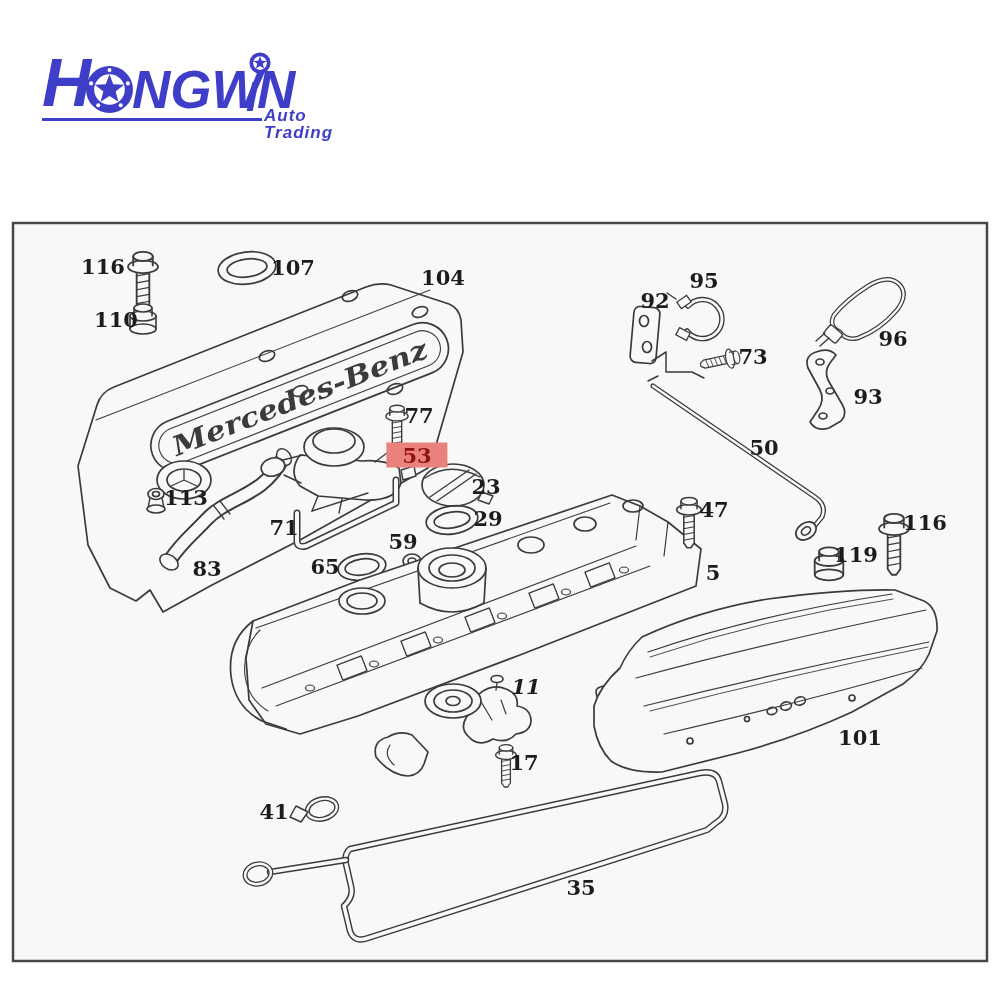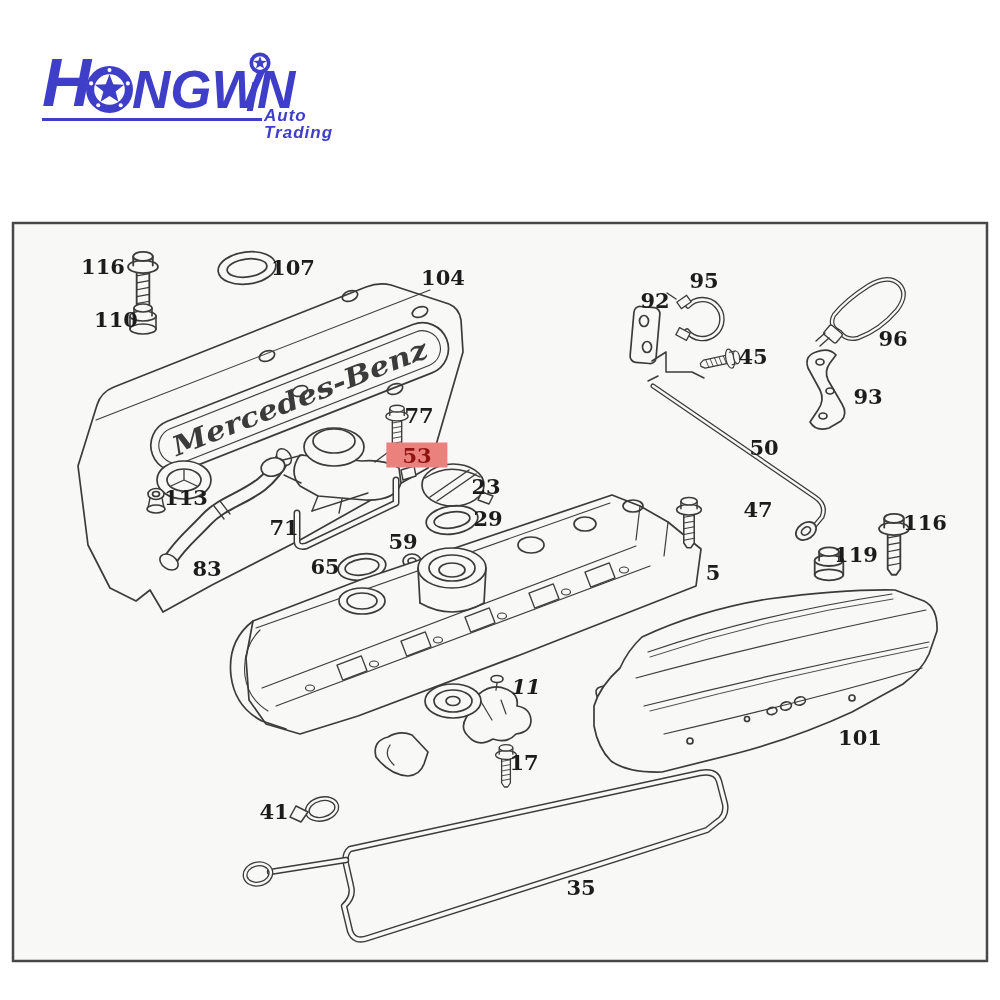--- a/index.html
+++ b/index.html
@@ -302,29 +302,29 @@
     </g>
   </svg>
 
   <div class="labels-layer">
       <div class="part-label" style="left: 103px; top: 266px;">116</div>
       <div class="part-label" style="left: 293px; top: 267px;">107</div>
       <div class="part-label" style="left: 443px; top: 277px;">104</div>
       <div class="part-label" style="left: 116px; top: 319px;">110</div>
       <div class="part-label" style="left: 655px; top: 300px;">92</div>
       <div class="part-label" style="left: 704px; top: 280px;">95</div>
-      <div class="part-label" style="left: 753px; top: 356px;">45</div>
+      <div class="part-label" style="left: 753px; top: 356px;">73</div>
       <div class="part-label" style="left: 893px; top: 338px;">96</div>
       <div class="part-label" style="left: 848px; top: 396px; margin-left: 20px;">93</div>
       <div class="part-label" style="left: 419px; top: 415px;">77</div>
       <div class="part-label hl" style="left: 417px; top: 455px; background: rgb(234, 129, 125); color: rgb(142, 19, 16);">53</div>
       <div class="part-label" style="left: 764px; top: 447px;">50</div>
       <div class="part-label" style="left: 486px; top: 486px;">23</div>
       <div class="part-label" style="left: 186px; top: 497px;">113</div>
-      <div class="part-label" style="left: 714px; top: 509px; margin-left: 44px;">47</div>
+      <div class="part-label" style="left: 714px; top: 509px;">47</div>
       <div class="part-label" style="left: 488px; top: 518px;">29</div>
       <div class="part-label" style="left: 925px; top: 522px;">116</div>
       <div class="part-label" style="left: 284px; top: 527px; text-align: center;">71</div>
       <div class="part-label" style="left: 403px; top: 541px;">59</div>
       <div class="part-label" style="left: 856px; top: 554px;">119</div>
       <div class="part-label" style="left: 207px; top: 568px;">83</div>
       <div class="part-label" style="left: 325px; top: 566px;">65</div>
       <div class="part-label" style="left: 713px; top: 572px;">5</div>
       <div class="part-label" style="left: 526px; top: 686px; font-style: italic;">11</div>
       <div class="part-label" style="left: 860px; top: 737px;">101</div>

